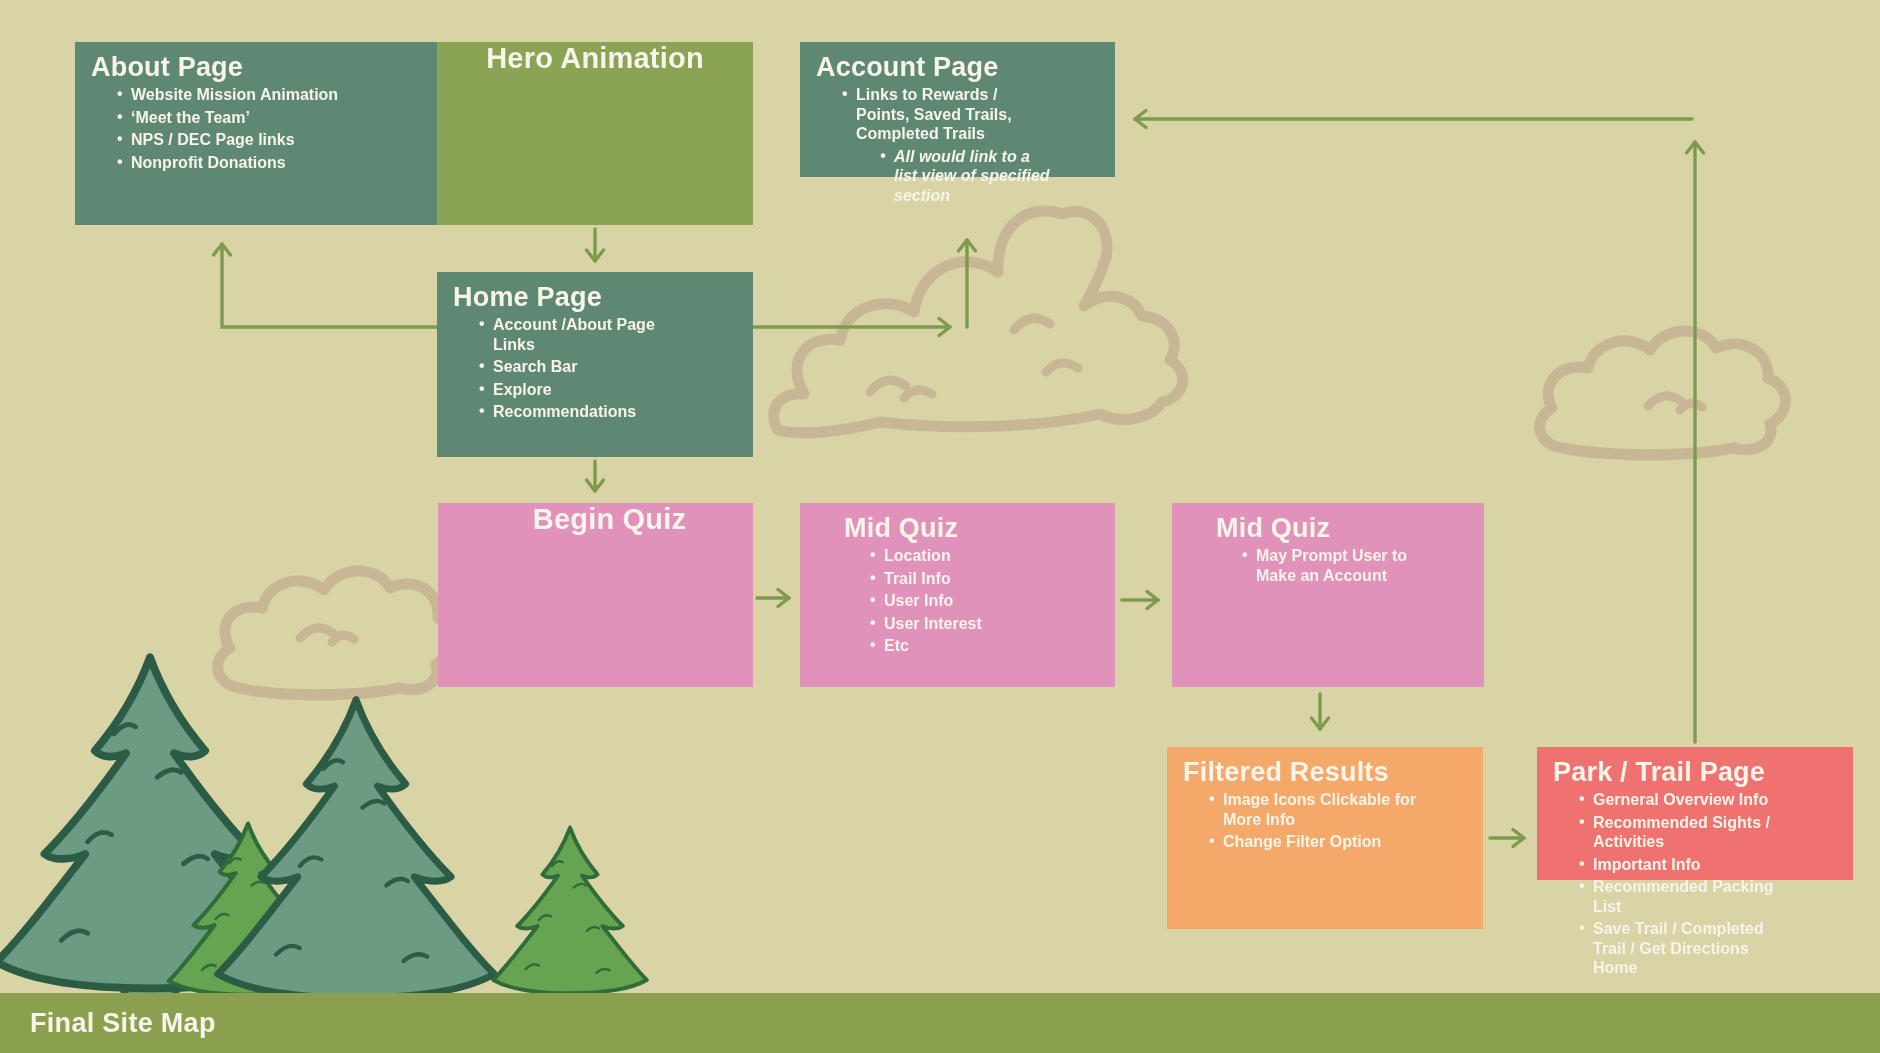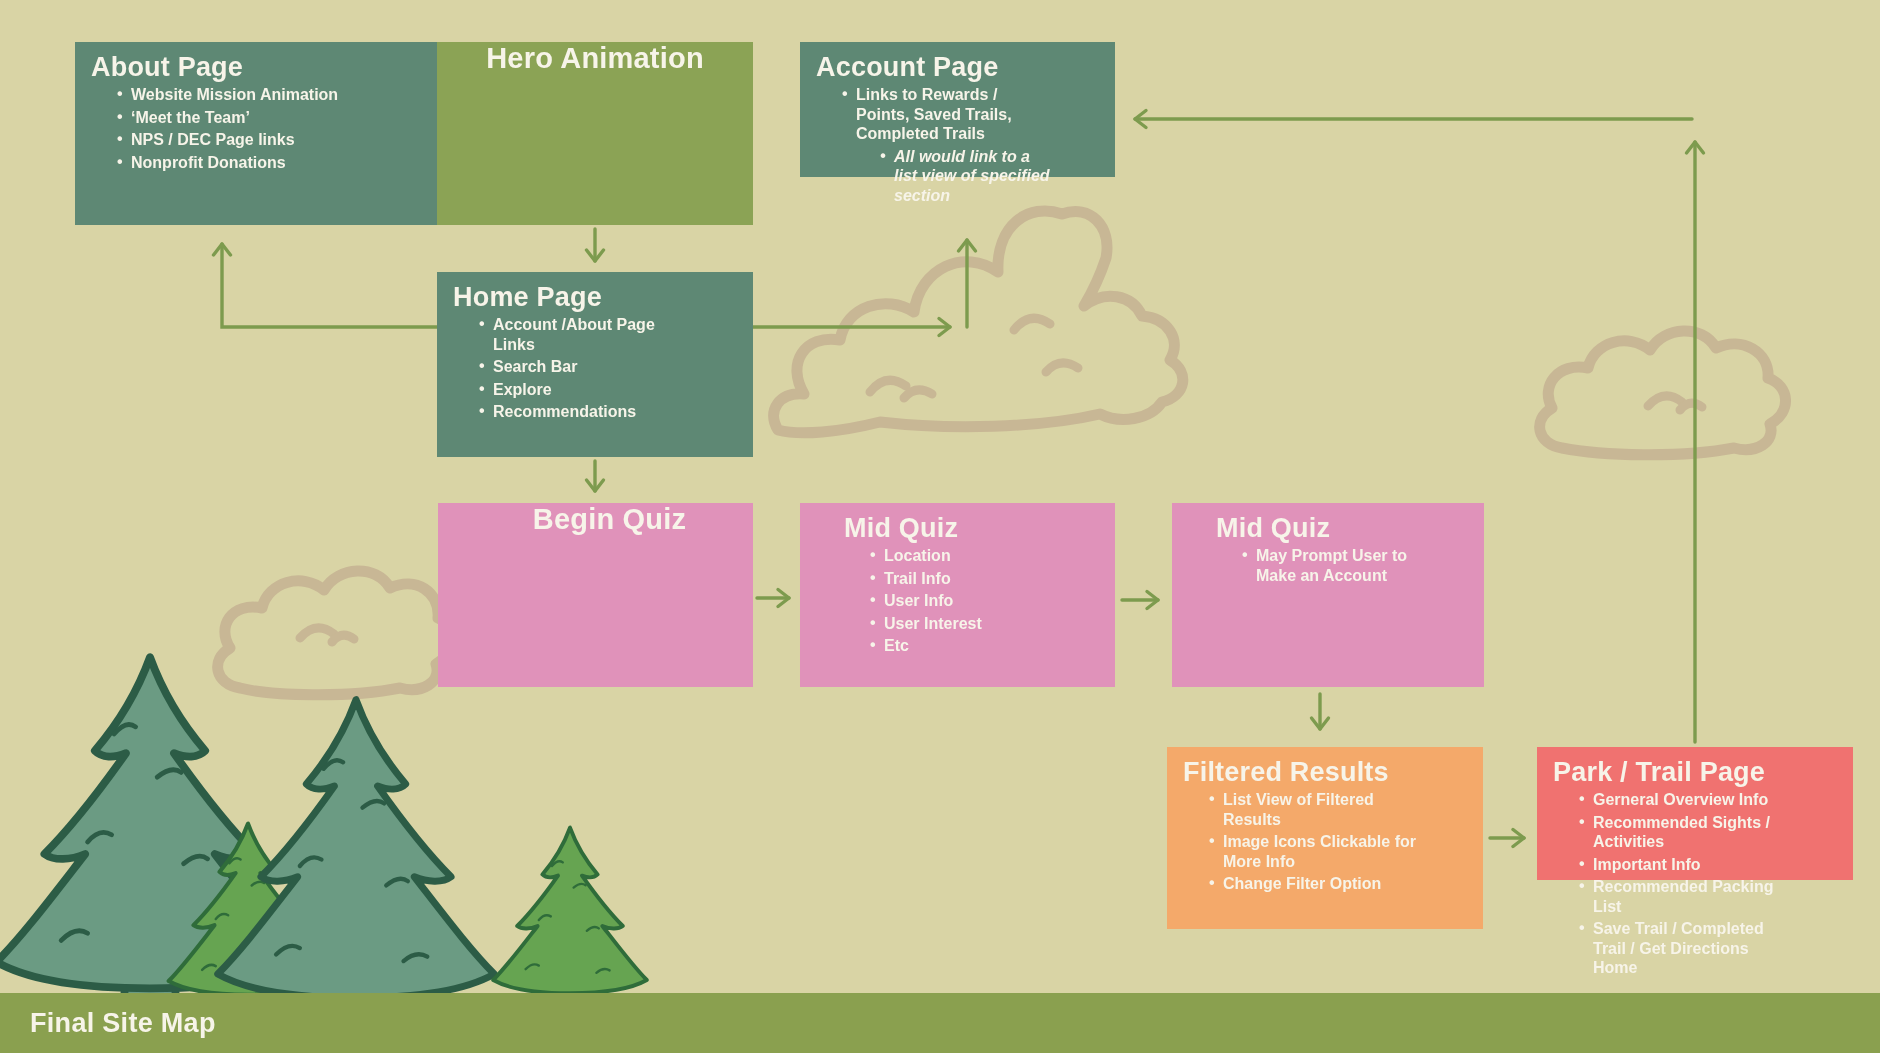--- a/index.html
+++ b/index.html
@@ -179,21 +179,20 @@
       <ul class="bullets">
           <li>May Prompt User to Make an Account</li>
         </ul>
     </div>
   </div>
 
   <div class="node orange" style="left:1167px;top:747px;width:316px;height:182px">
     <div class="pad">
       <h2>Filtered Results</h2>
       <ul class="bullets">
-          <li>List View of Filtered Results</li>
           <li>Image Icons Clickable for More Info</li>
           <li>Change Filter Option</li>
         </ul>
     </div>
   </div>
 
   <div class="node red" style="left:1537px;top:747px;width:316px;height:133px">
     <div class="pad">
       <h2>Park / Trail Page</h2>
       <ul class="bullets">

